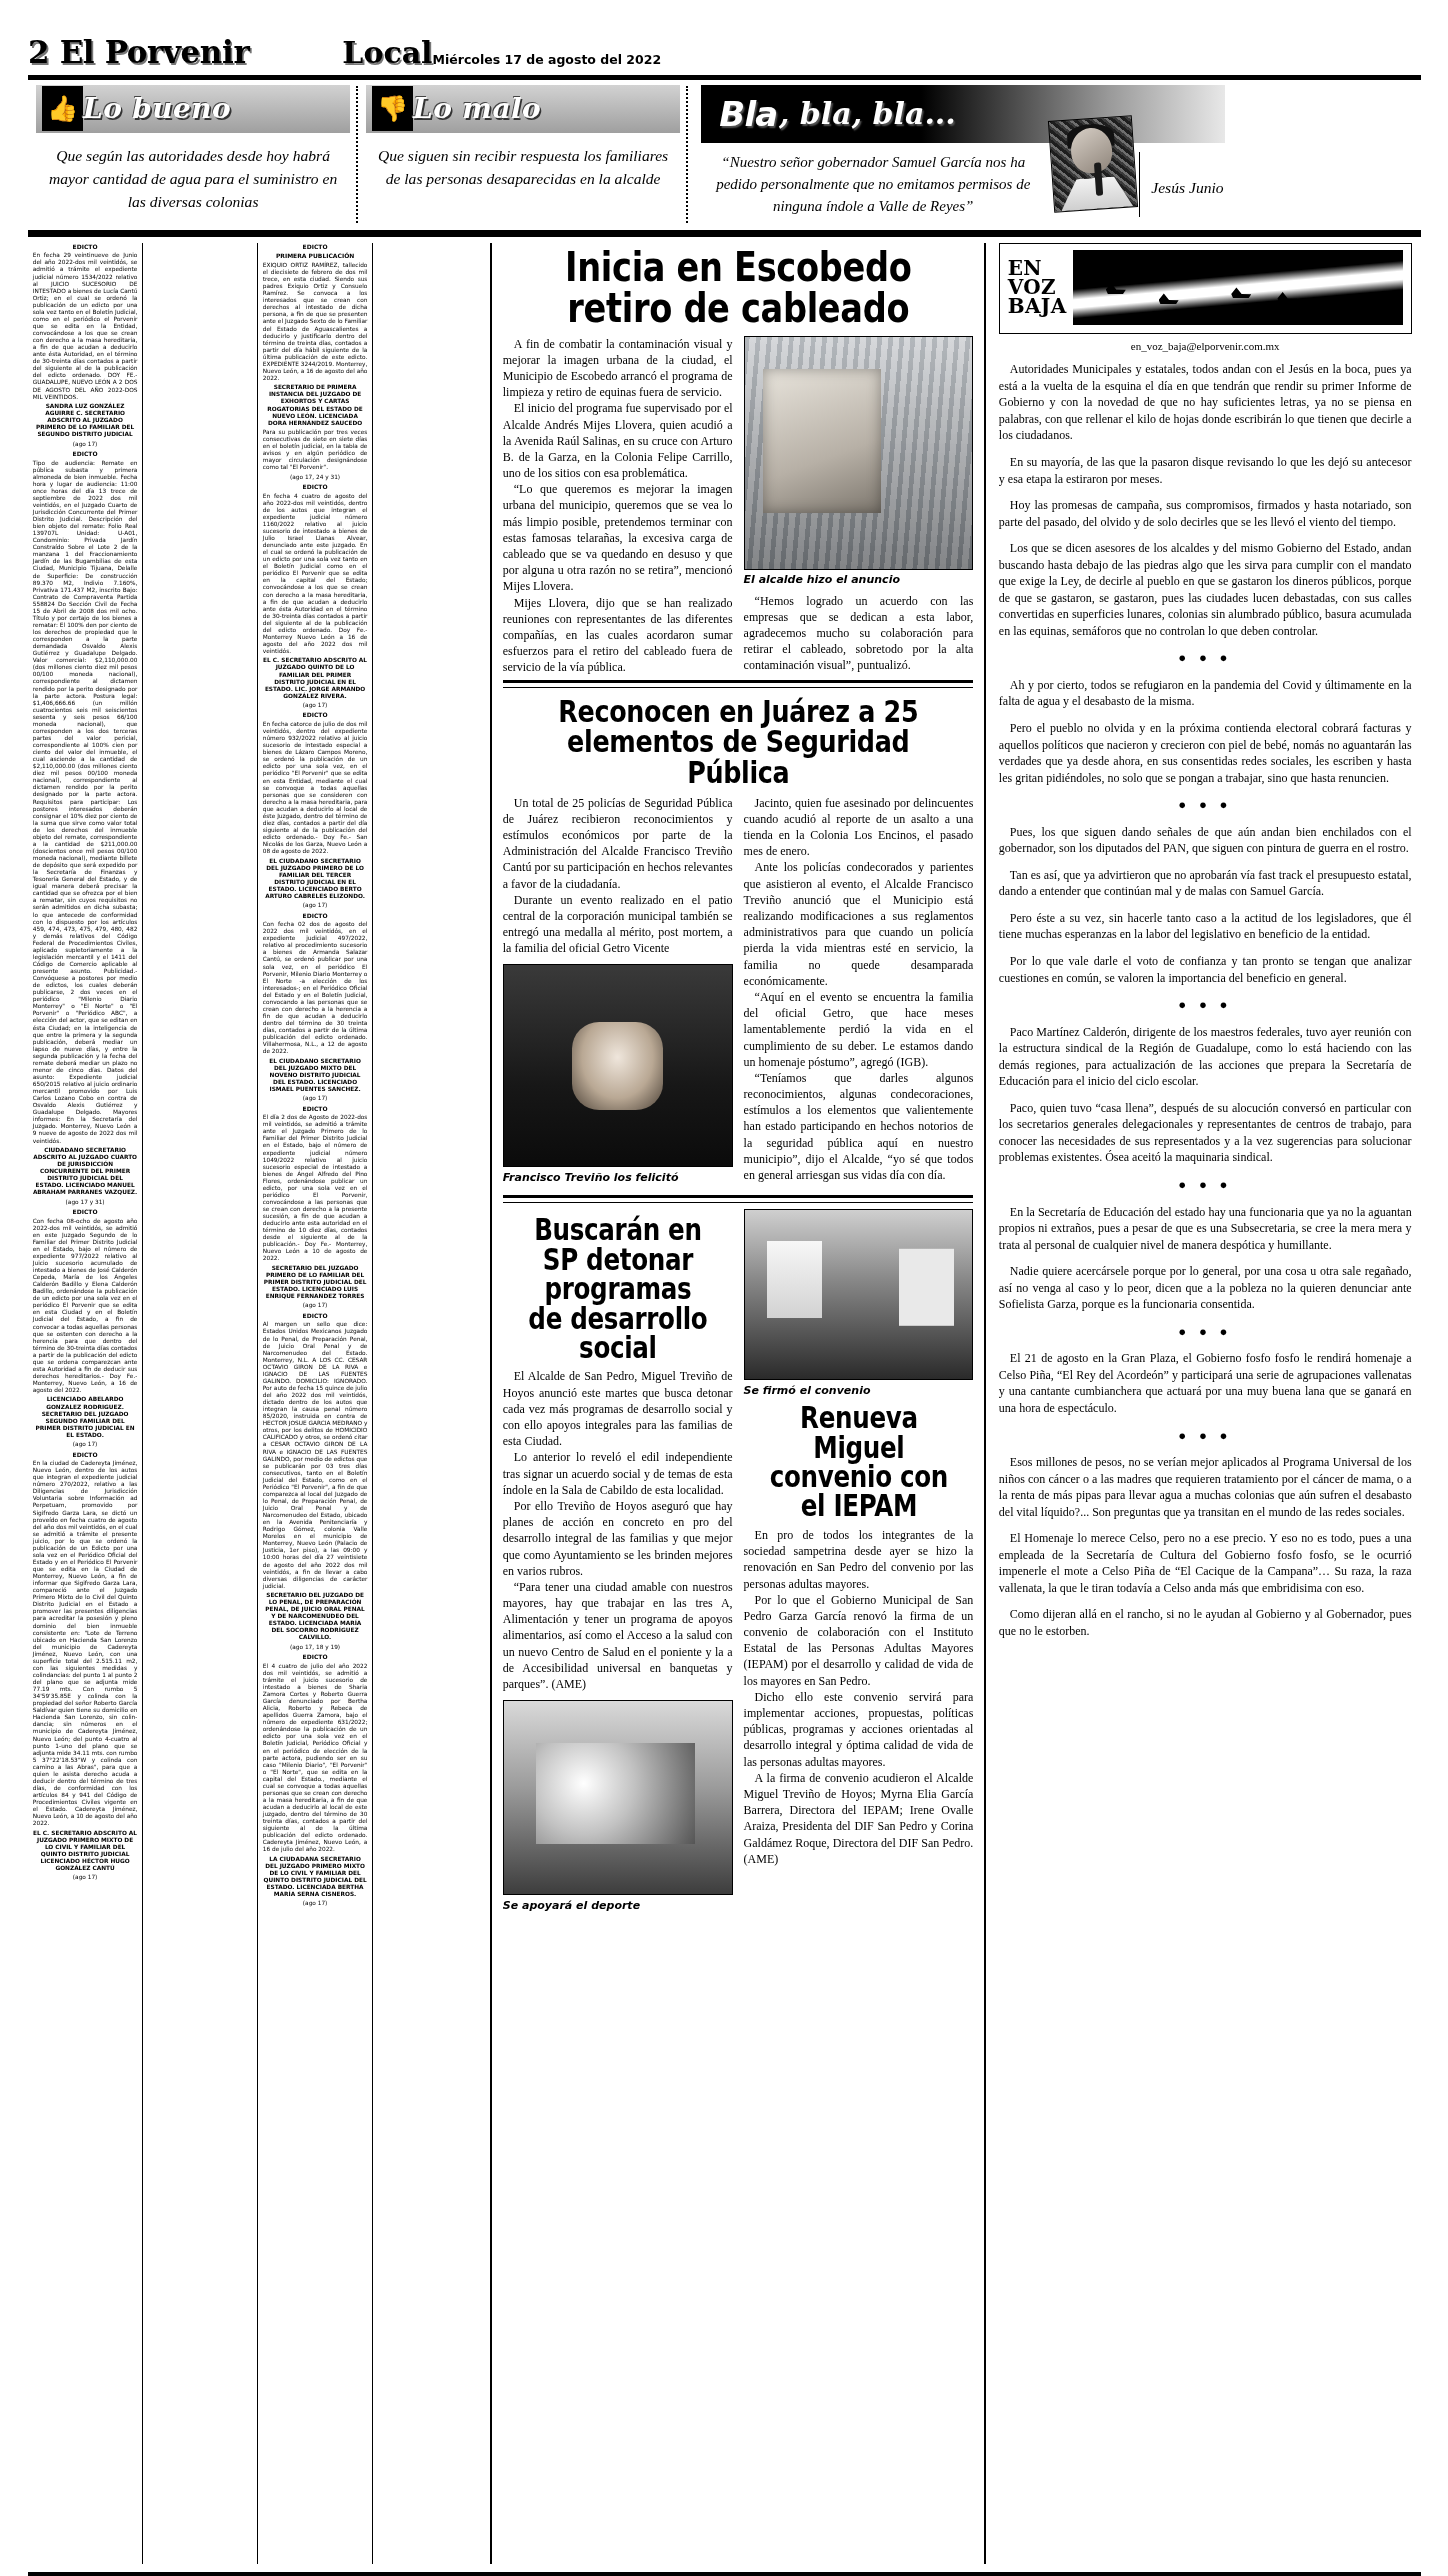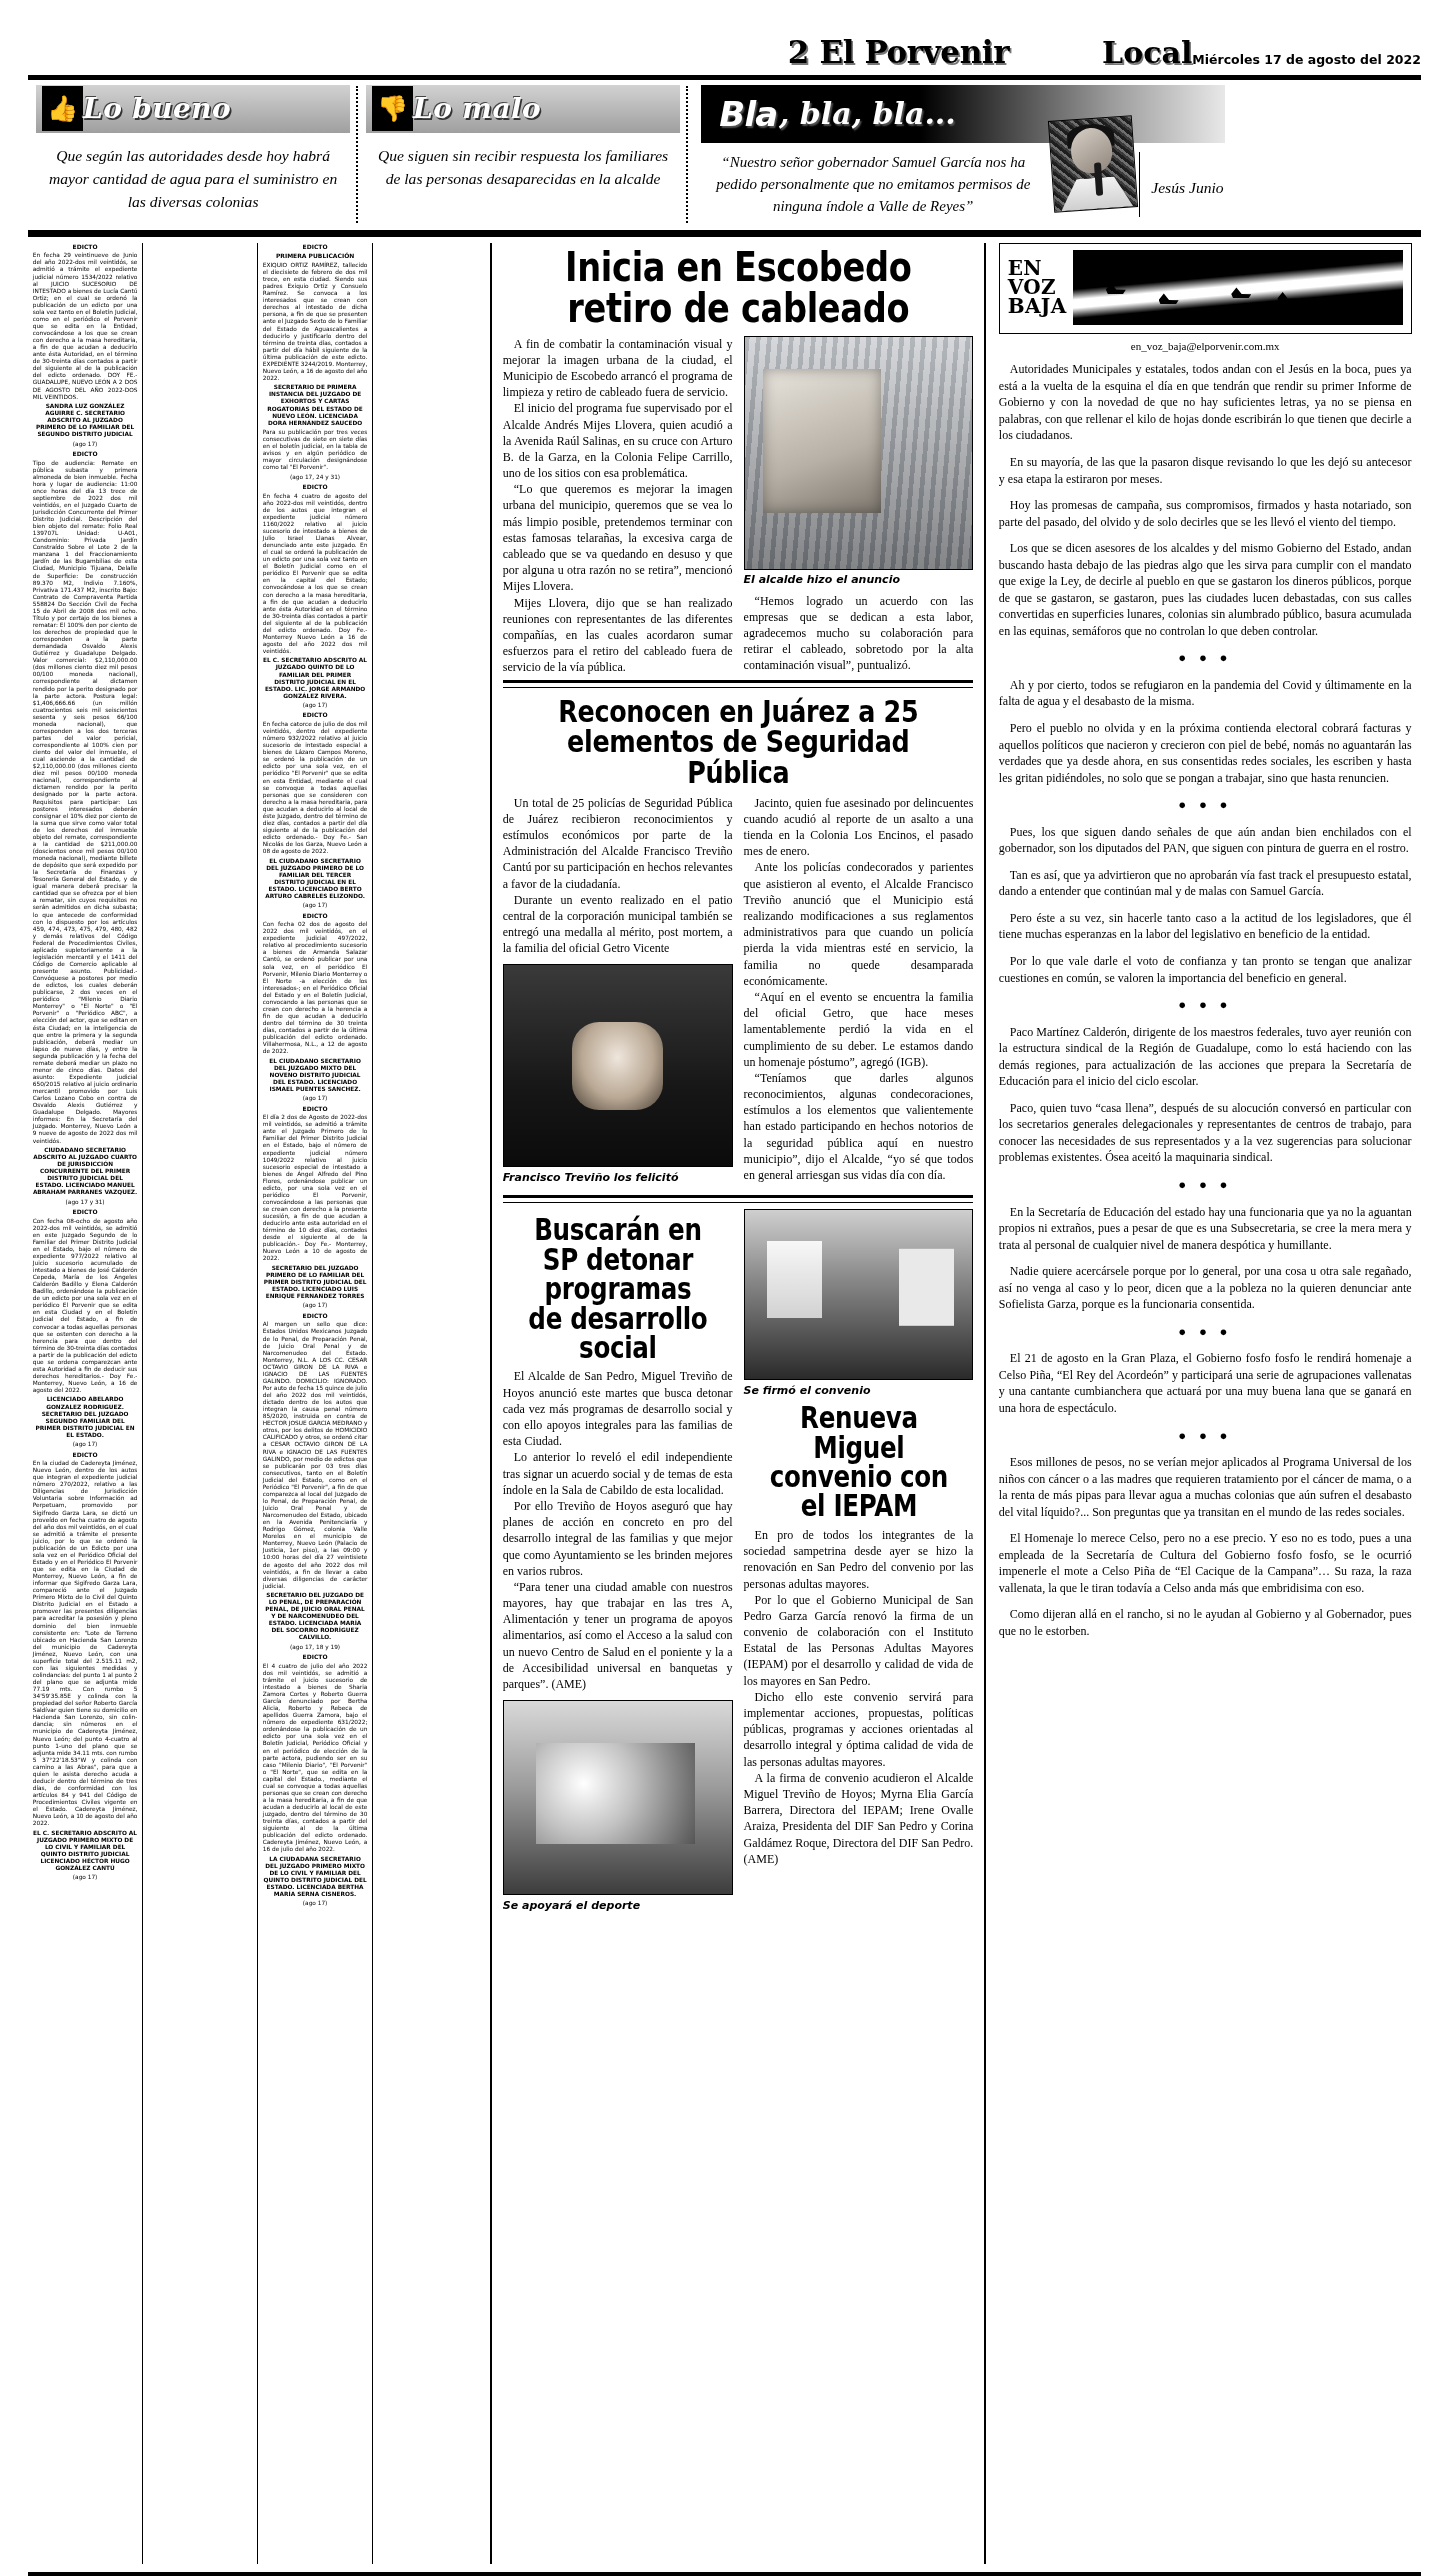--- a/index.html
+++ b/index.html
@@ -11,21 +11,21 @@
     width: 1449px; height: 2576px;
     font-family: "Liberation Serif", serif;
     color: #000;
     position: relative;
     overflow: hidden;
   }
   .page { width: 1449px; height: 2576px; position: relative; padding: 0 23.4px; }
 
   
   .masthead {
-    display: flex; align-items: flex-end; justify-content: flex-end;
+    display: flex; align-items: flex-end; justify-content: flex-start;
     height: 70px; padding: 22px 4.7px 0 4.7px;
   }
   .mast-left {
     font-family: "DejaVu Serif", serif;
     font-weight: 700;
     font-size: 31px;
     letter-spacing: -0.4px;
     text-shadow: 1.6px 1.6px 0 #777;
     white-space: nowrap;
   }
@@ -404,21 +404,21 @@
         </div>
       <div class="edict-col" id="ec4"></div>
     </div>
 
     <div class="col-center">
 
       <div>
         <div class="hl hl-xl">Inicia en Escobedo retiro de cableado</div>
         <div class="two-col">
           <div class="artbody" id="esc-c1">
-              <p>A fin de combatir la contaminación visual y mejorar la imagen urbana de la ciudad, el Municipio de Escobedo arrancó el programa de limpieza y retiro de cableado fuera de servicio.</p>
+              <p>A fin de combatir la contaminación visual y mejorar la imagen urbana de la ciudad, el Municipio de Escobedo arrancó el programa de limpieza y retiro de equinas fuera de servicio.</p>
               <p>El inicio del programa fue supervisado por el Alcalde Andrés Mijes Llovera, quien acudió a la Avenida Raúl Salinas, en su cruce con Arturo B. de la Garza, en la Colonia Felipe Carrillo, uno de los sitios con esa problemática.</p>
               <p>“Lo que queremos es mejorar la imagen urbana del municipio, queremos que se vea lo más limpio posible, pretendemos terminar con estas famosas telarañas, la excesiva carga de cableado que se va quedando en desuso y que por alguna u otra razón no se retira”, mencionó Mijes Llovera.</p>
               <p>Mijes Llovera, dijo que se han realizado reuniones con representantes de las diferentes compañías, en las cuales acordaron sumar esfuerzos para el retiro del cableado fuera de servicio de la vía pública.</p>
             </div>
           <div>
             <div class="photo ph-cables" style="height:234px"></div>
             <div class="caption">El alcalde hizo el anuncio</div>
             <div class="artbody" id="esc-c2">
                 <p>“Hemos logrado un acuerdo con las empresas que se dedican a esta labor, agradecemos mucho su colaboración para retirar el cableado, sobretodo por la alta contaminación visual”, puntualizó.</p>
               </div>

